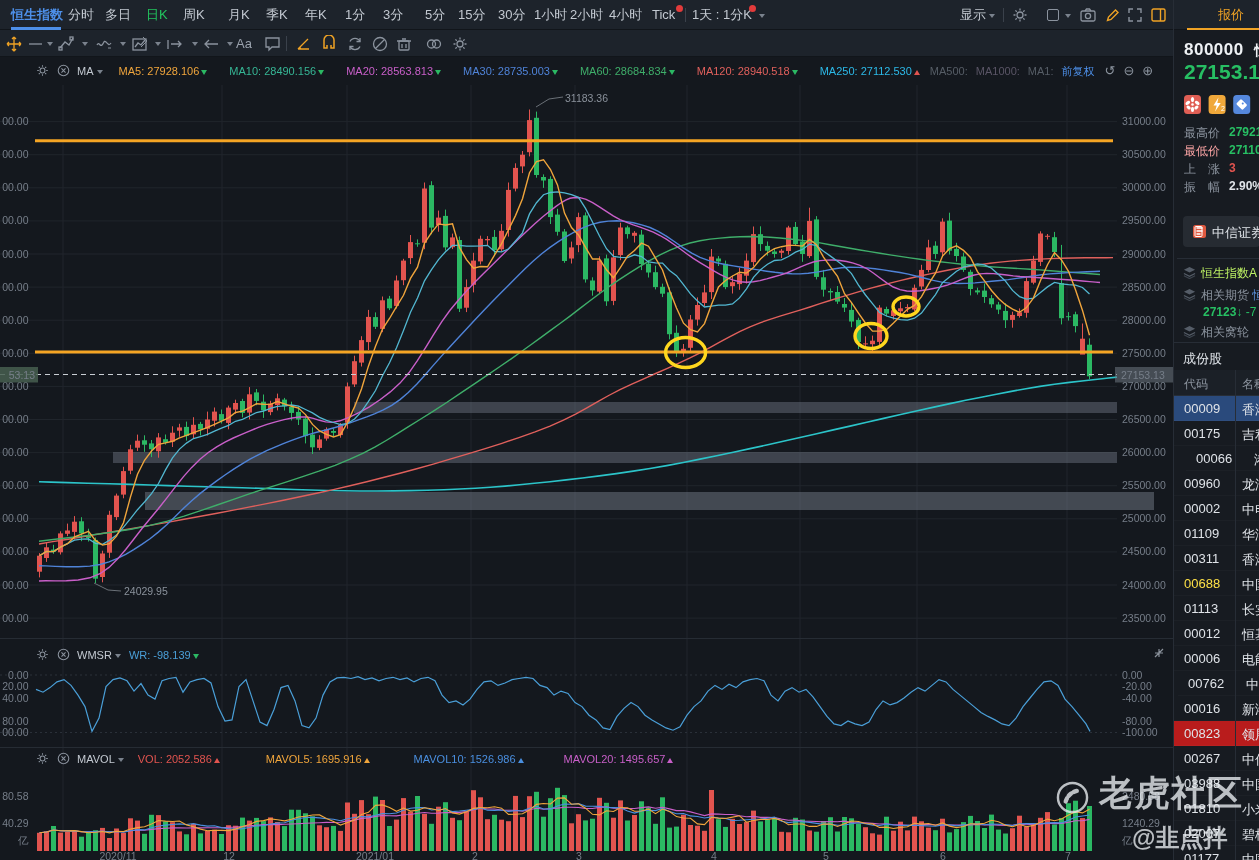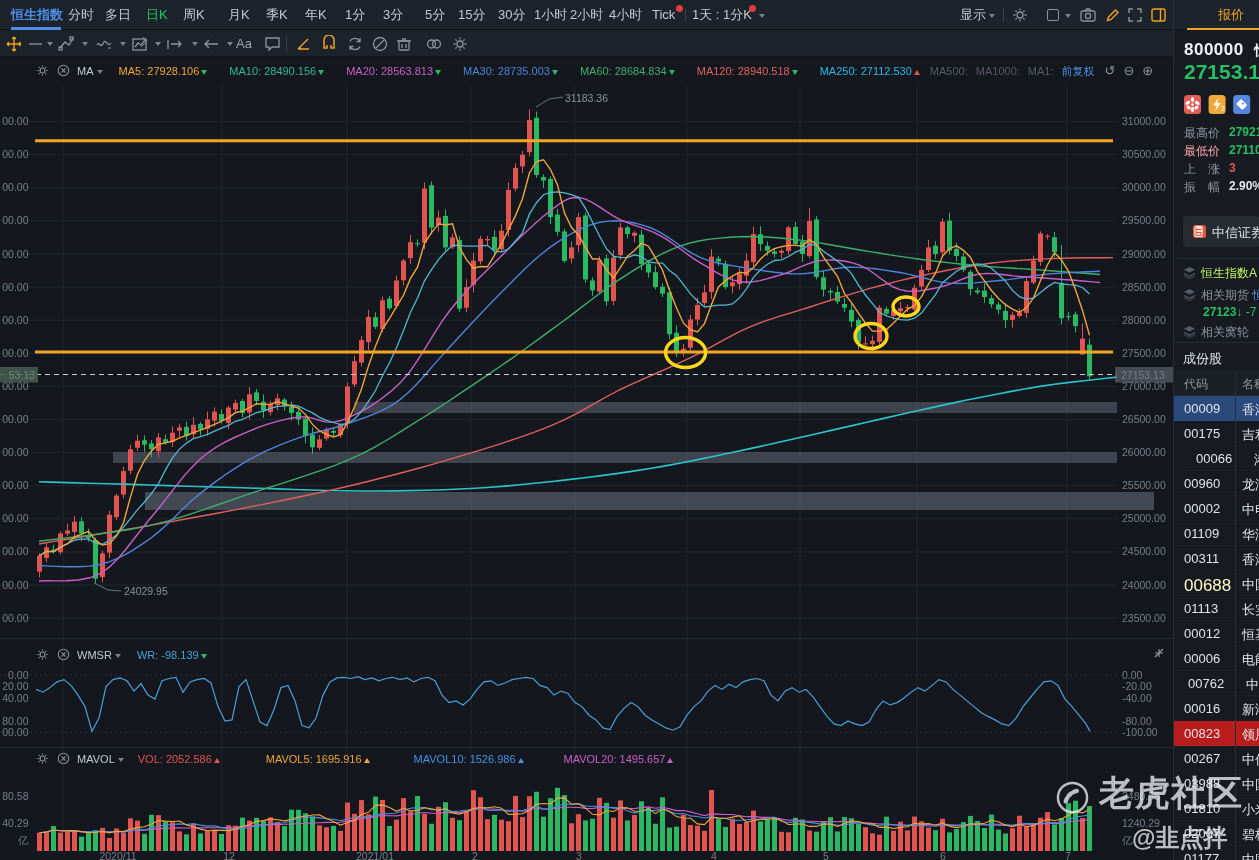--- a/index.html
+++ b/index.html
@@ -732,21 +732,21 @@
     </svg> <svg width="13" height="13" viewBox="0 0 16 16" fill="none" stroke="#8b939e" stroke-width="1.3" style="vertical-align:-2px;margin-left:5px">
       <circle cx="8" cy="8" r="6.5"></circle>
       <path d="M5.5 5.5l5 5M10.5 5.5l-5 5"></path>
     </svg><span style="color:#c3c9d1;margin-left:7px">MA</span><span class="caret"></span><span style="color:#f0a53c;margin-left:16px">MA5: 27928.106</span><span class="tri-d"></span><span style="color:#36b695;margin-left:22px">MA10: 28490.156</span><span class="tri-d"></span><span style="color:#c95fc9;margin-left:22px">MA20: 28563.813</span><span class="tri-d"></span><span style="color:#4f83d8;margin-left:22px">MA30: 28735.003</span><span class="tri-d"></span><span style="color:#3fae6a;margin-left:22px">MA60: 28684.834</span><span class="tri-d"></span><span style="color:#e0605c;margin-left:22px">MA120: 28940.518</span><span class="tri-d"></span><span style="color:#2cb9e8;margin-left:22px">MA250: 27112.530</span><span class="tri-u"></span><span style="color:#565d66;margin-left:10px">MA500:</span><span style="color:#5a5566;margin-left:8px">MA1000:</span><span style="color:#565d66;margin-left:8px">MA1:</span><span style="color:#4d8fe8;margin-left:8px">前复权</span><span style="color:#8b939e;margin-left:10px;font-size:13px">↺</span><span style="color:#8b939e;margin-left:8px;font-size:13px">⊖</span><span style="color:#8b939e;margin-left:8px;font-size:13px">⊕</span></div>
 <div class="leg" style="left:36px;top:648px"><svg width="13" height="13" viewBox="0 0 16 16" fill="none" stroke="#8b939e" stroke-width="1.3" style="vertical-align:-2px">
       <circle cx="8" cy="8" r="3"></circle>
       <path d="M8 1.5v2M8 12.5v2M1.5 8h2M12.5 8h2M3.4 3.4l1.4 1.4M11.2 11.2l1.4 1.4M12.6 3.4l-1.4 1.4M4.8 11.2l-1.4 1.4"></path>
     </svg> <svg width="13" height="13" viewBox="0 0 16 16" fill="none" stroke="#8b939e" stroke-width="1.3" style="vertical-align:-2px;margin-left:5px">
       <circle cx="8" cy="8" r="6.5"></circle>
       <path d="M5.5 5.5l5 5M10.5 5.5l-5 5"></path>
-    </svg><span style="color:#c3c9d1;margin-left:7px">WMSR</span><span class="caret"></span><span style="color:#4a9fd8;margin-left:16px">WR: -98.139</span><span class="tri-d" style="border-top-color:#2bb863"></span></div>
+    </svg><span style="color:#c3c9d1;margin-left:7px">WMSR</span><span class="caret"></span><span style="color:#4a9fd8;margin-left:8px">WR: -98.139</span><span class="tri-d" style="border-top-color:#2bb863"></span></div>
 <div class="leg" style="left:36px;top:752px"><svg width="13" height="13" viewBox="0 0 16 16" fill="none" stroke="#8b939e" stroke-width="1.3" style="vertical-align:-2px">
       <circle cx="8" cy="8" r="3"></circle>
       <path d="M8 1.5v2M8 12.5v2M1.5 8h2M12.5 8h2M3.4 3.4l1.4 1.4M11.2 11.2l1.4 1.4M12.6 3.4l-1.4 1.4M4.8 11.2l-1.4 1.4"></path>
     </svg> <svg width="13" height="13" viewBox="0 0 16 16" fill="none" stroke="#8b939e" stroke-width="1.3" style="vertical-align:-2px;margin-left:5px">
       <circle cx="8" cy="8" r="6.5"></circle>
       <path d="M5.5 5.5l5 5M10.5 5.5l-5 5"></path>
     </svg><span style="color:#c3c9d1;margin-left:7px">MAVOL</span><span class="caret"></span><span style="color:#e2544f;margin-left:14px">VOL: 2052.586</span><span class="tri-u"></span><span style="color:#f0a53c;margin-left:46px">MAVOL5: 1695.916</span><span class="tri-u" style="border-bottom-color:#f0a53c"></span><span style="color:#4a8fe0;margin-left:44px">MAVOL10: 1526.986</span><span class="tri-u" style="border-bottom-color:#4a8fe0"></span><span style="color:#c95fc9;margin-left:40px">MAVOL20: 1495.657</span><span class="tri-u" style="border-bottom-color:#c95fc9"></span></div>
 <div id="rpanel">
     <div style="position:absolute;left:0;top:0;width:86px;height:30px;background:#1d232b;border-bottom:1px solid #11151a">
       <div style="position:absolute;left:44px;top:0;height:30px;line-height:30px;font-size:13px;color:#f0a325">报价</div>
@@ -835,21 +835,21 @@
     </div>
     <div style="position:absolute;left:0;top:521px;width:86px;height:25px;border-bottom:1px solid rgba(255,255,255,0.025)">
       <div style="position:absolute;left:10px;top:5px;font-size:13px;color:#dfe3e8">01109</div>
       <div style="position:absolute;left:68px;top:5px;font-size:13px;color:#dfe3e8">华润</div>
     </div>
     <div style="position:absolute;left:0;top:546px;width:86px;height:25px;border-bottom:1px solid rgba(255,255,255,0.025)">
       <div style="position:absolute;left:10px;top:5px;font-size:13px;color:#dfe3e8">00311</div>
       <div style="position:absolute;left:68px;top:5px;font-size:13px;color:#dfe3e8">香港</div>
     </div>
     <div style="position:absolute;left:0;top:571px;width:86px;height:25px;border-bottom:1px solid rgba(255,255,255,0.025)">
-      <div style="position:absolute;left:10px;top:5px;font-size:17px;color:#fef9c3">00688</div>
+      <div style="position:absolute;left:10px;top:5px;font-size:13px;color:#fde047">00688</div>
       <div style="position:absolute;left:68px;top:5px;font-size:13px;color:#dfe3e8">中国</div>
     </div>
     <div style="position:absolute;left:0;top:596px;width:86px;height:25px;border-bottom:1px solid rgba(255,255,255,0.025)">
       <div style="position:absolute;left:10px;top:5px;font-size:13px;color:#dfe3e8">01113</div>
       <div style="position:absolute;left:68px;top:5px;font-size:13px;color:#dfe3e8">长实</div>
     </div>
     <div style="position:absolute;left:0;top:621px;width:86px;height:25px;border-bottom:1px solid rgba(255,255,255,0.025)">
       <div style="position:absolute;left:10px;top:5px;font-size:13px;color:#dfe3e8">00012</div>
       <div style="position:absolute;left:68px;top:5px;font-size:13px;color:#dfe3e8">恒基</div>
     </div>

